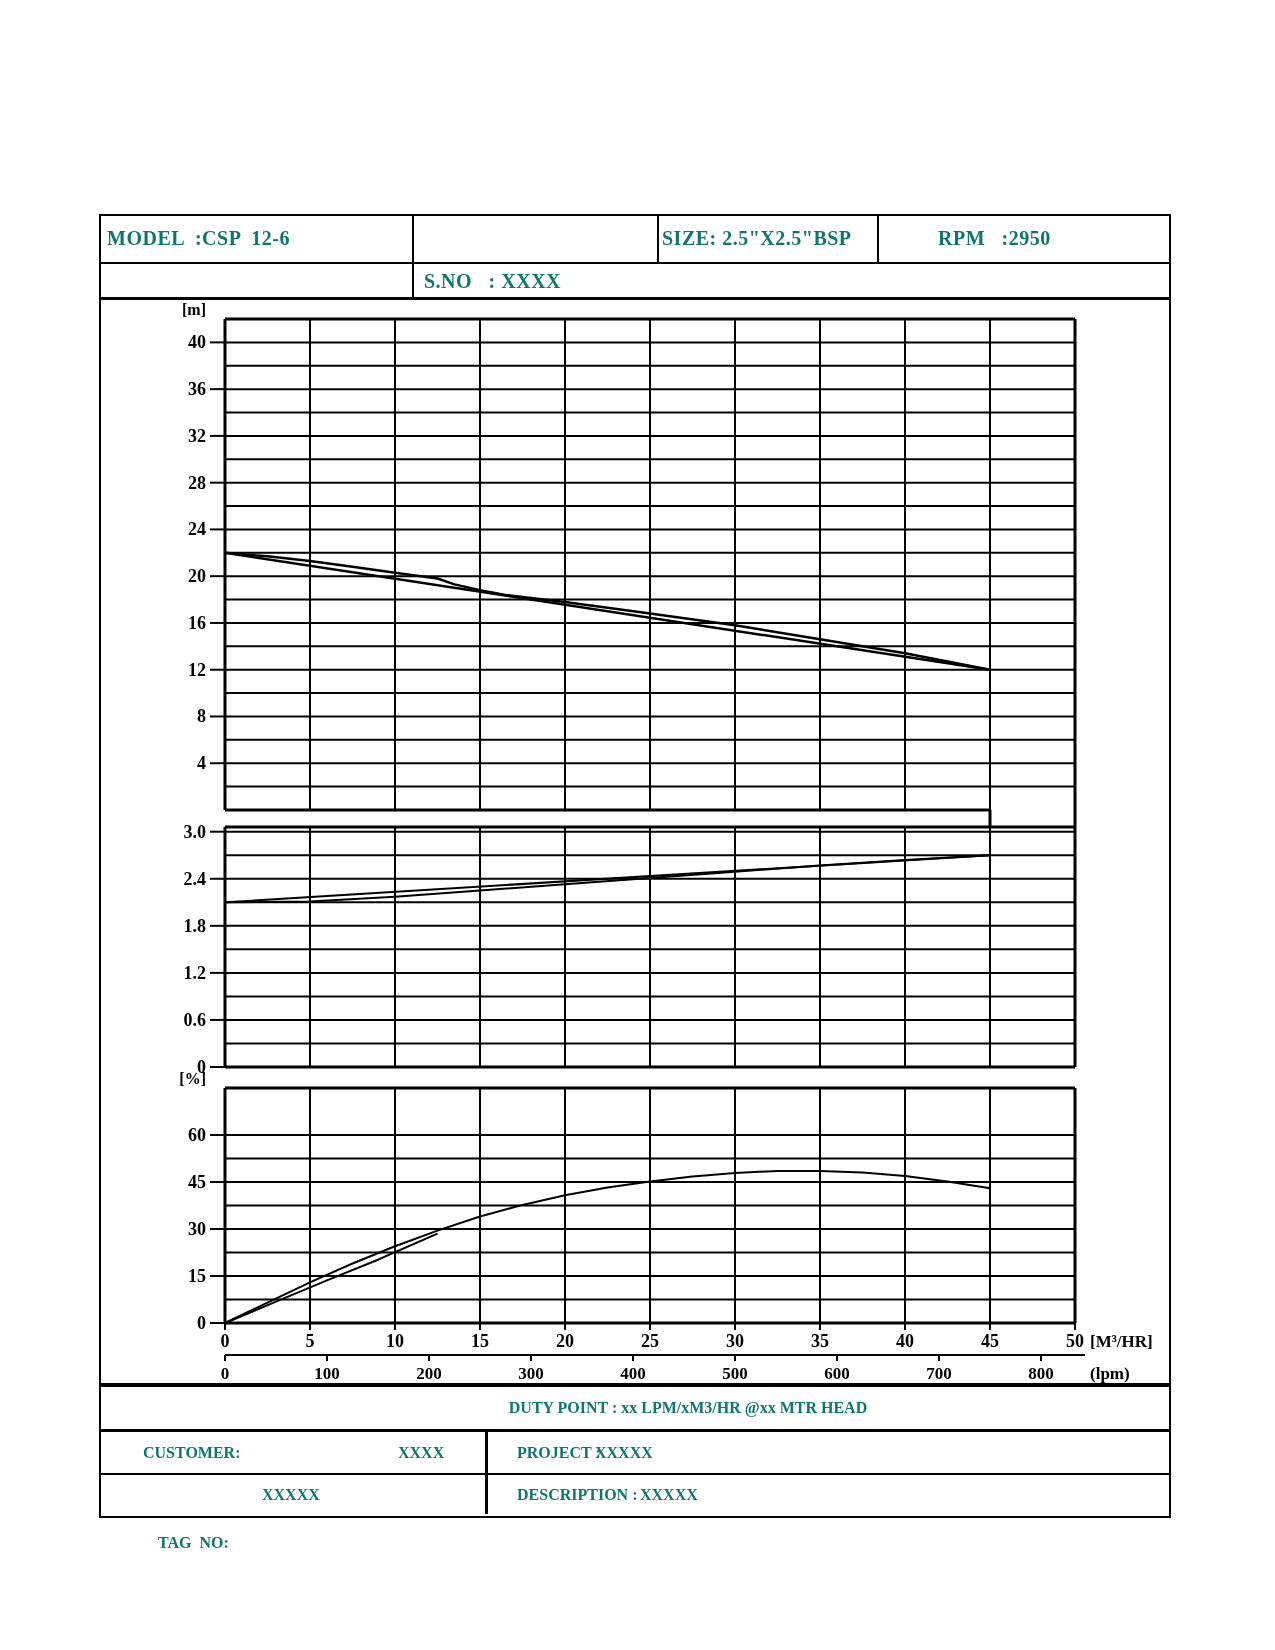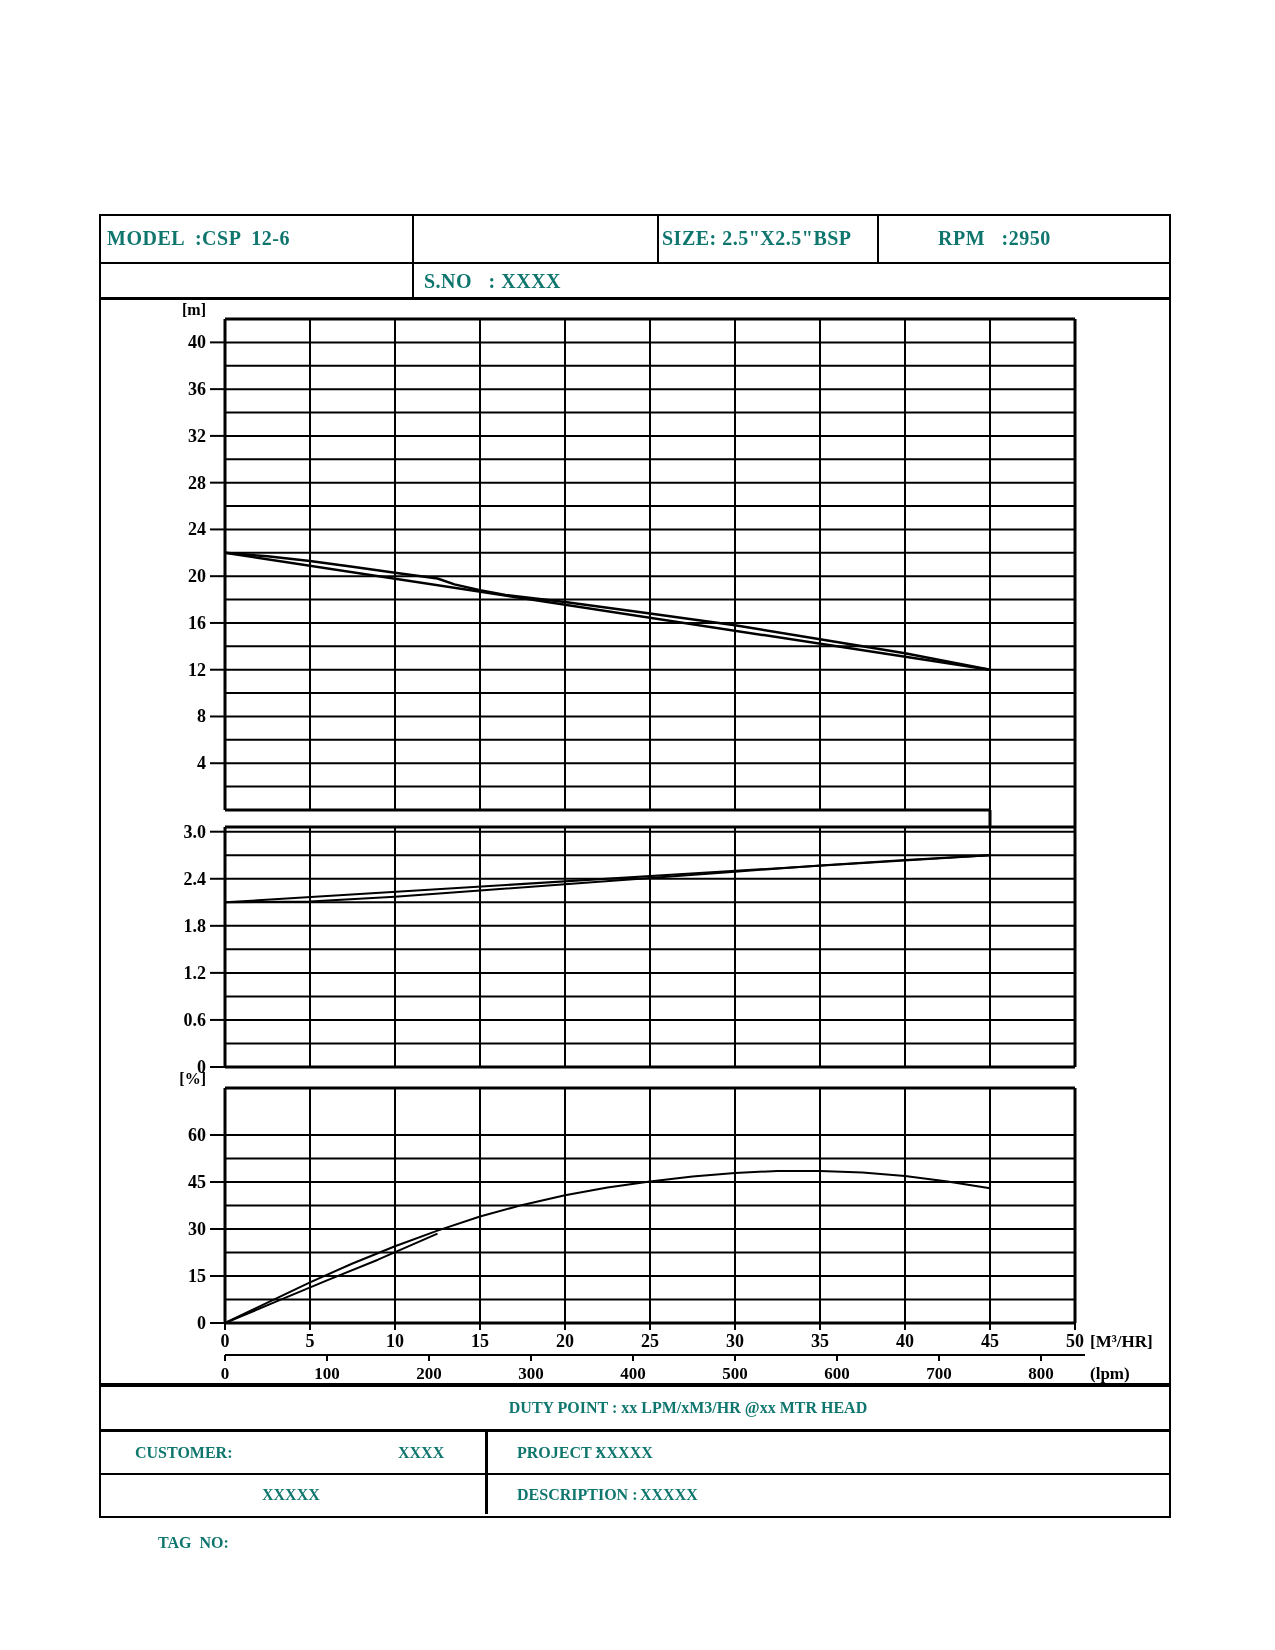--- a/index.html
+++ b/index.html
@@ -205,21 +205,21 @@
       <text x="1090" y="1379" text-anchor="start" font-size="17">(lpm)</text>
     </svg>
 
   <div class="hline" style="left:99px;top:1383px;width:1070px;height:4px;"></div>
   <div class="hline" style="left:99px;top:1429px;width:1070px;height:3px;"></div>
   <div class="hline" style="left:99px;top:1473px;width:1070px;height:2px;"></div>
   <div class="vline" style="left:485px;top:1432px;width:3px;height:82px;"></div>
 
   <div class="ftr-text" style="left:99px;top:1387px;width:1178px;height:42px;line-height:42px;text-align:center;">DUTY POINT : xx LPM/xM3/HR @xx MTR HEAD</div>
 
-  <div class="ftr-text" style="left:135px;top:1432px;height:25px;line-height:41px;">CUSTOMER:</div>
+  <div class="ftr-text" style="left:143px;top:1432px;height:25px;line-height:41px;">CUSTOMER:</div>
   <div class="ftr-text" style="left:398px;top:1432px;height:25px;line-height:41px;">XXXX</div>
   <div class="ftr-text" style="left:517px;top:1432px;height:35px;line-height:41px;">PROJECT :</div>
   <div class="ftr-text" style="left:595px;top:1432px;height:41px;line-height:41px;">XXXXX</div>
 
   <div class="ftr-text" style="left:158px;top:1475px;height:39px;line-height:39px;margin-top:48px;">TAG  NO:</div>
   <div class="ftr-text" style="left:262px;top:1475px;height:39px;line-height:39px;">XXXXX</div>
   <div class="ftr-text" style="left:517px;top:1475px;height:39px;line-height:39px;">DESCRIPTION :</div>
   <div class="ftr-text" style="left:640px;top:1475px;height:39px;line-height:39px;">XXXXX</div>
 </div>
 

